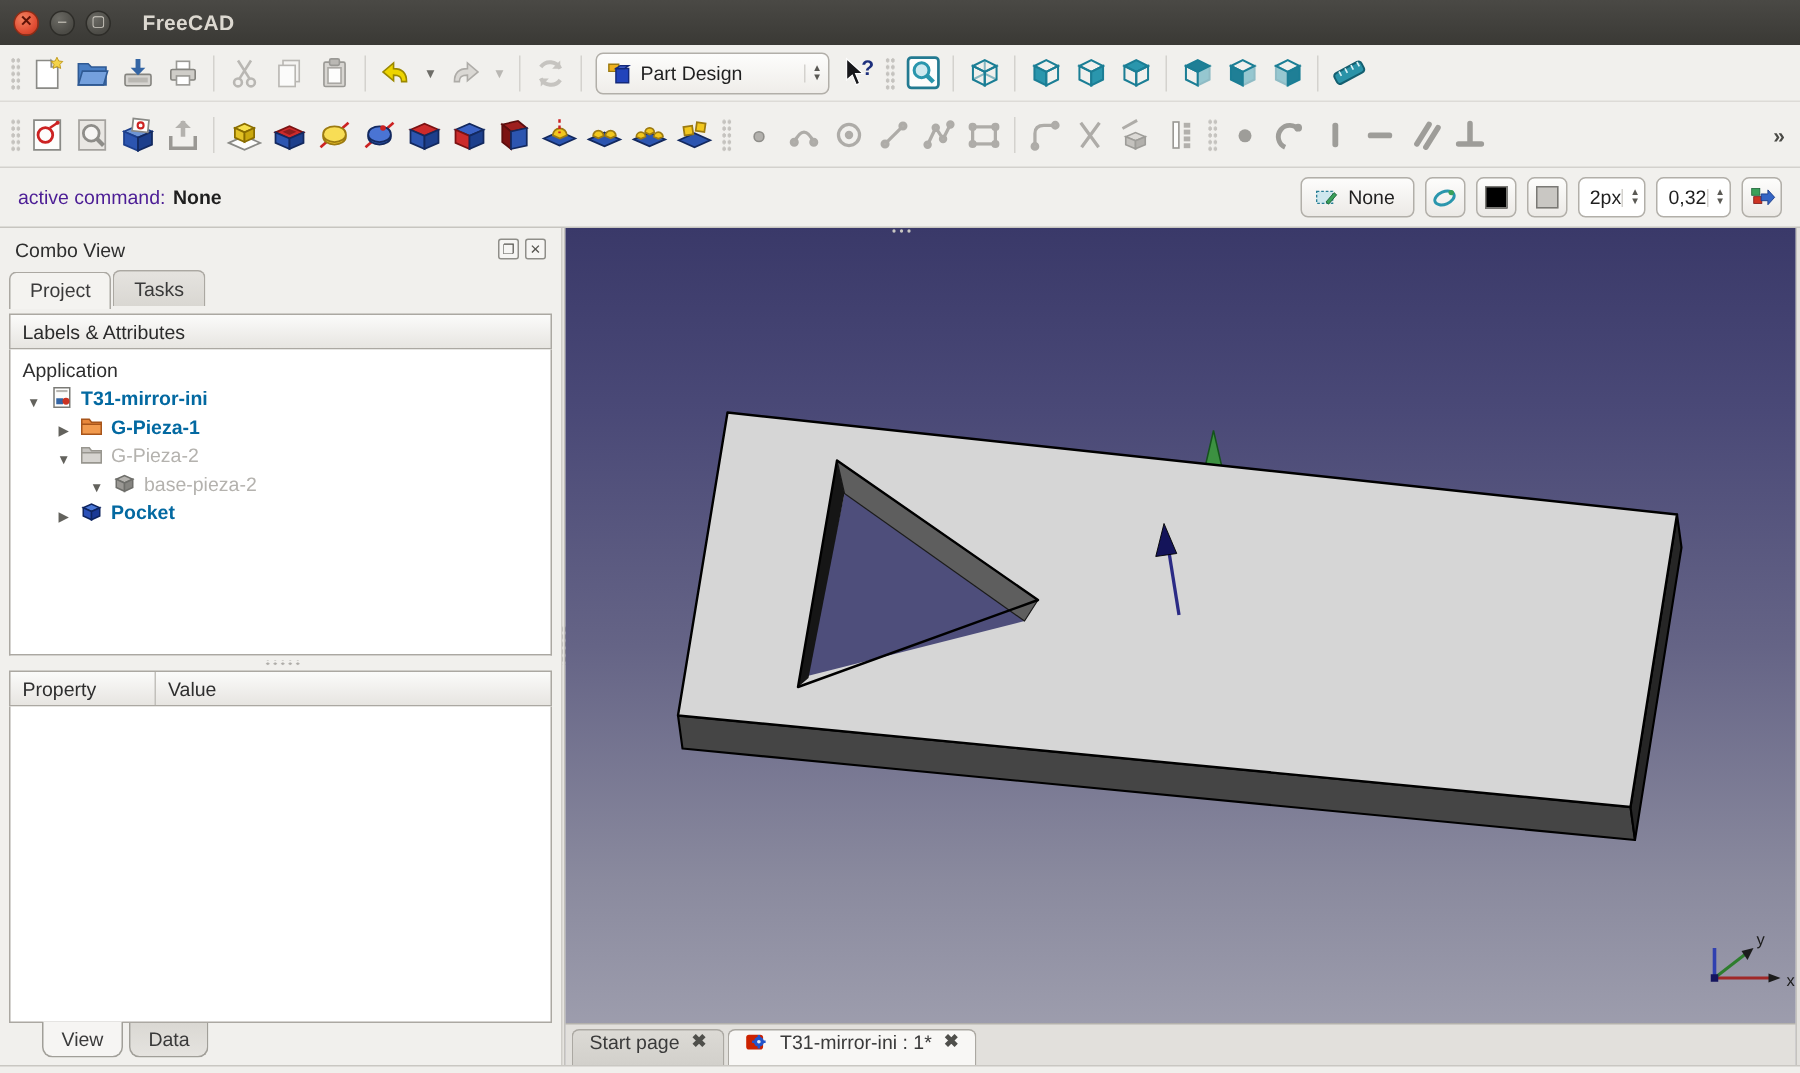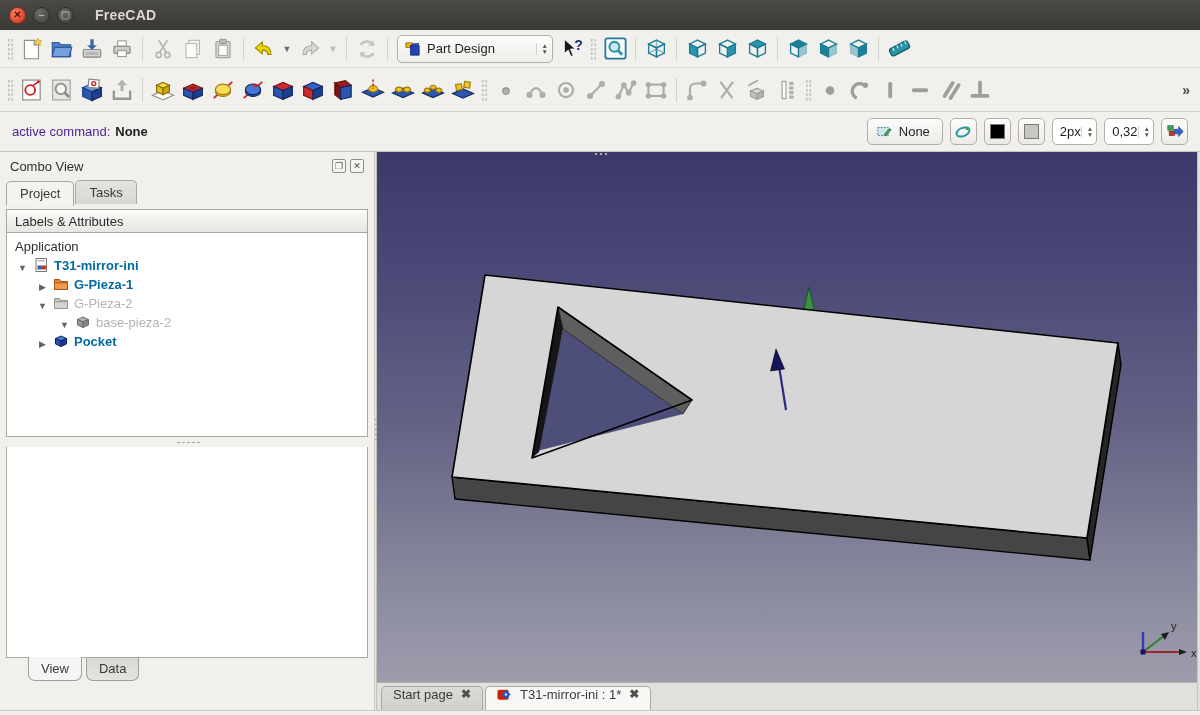--- a/index.html
+++ b/index.html
@@ -579,20 +579,24 @@
               <polygon points="2.5,5.5 8,3 13.5,5.5 8,8" fill="#4a78d8" stroke="#0e2560"></polygon>
               <polygon points="2.5,5.5 8,8 8,13.5 2.5,11" fill="#2a50b8" stroke="#0e2560"></polygon>
               <polygon points="8,8 13.5,5.5 13.5,11 8,13.5" fill="#1a3a96" stroke="#0e2560"></polygon>
             </svg>
           <span class="tlabel bold">Pocket</span>
         </div>
       </div>
       <div class="hsplit">
           <i></i>
         </div>
+      <div class="prophdr">
+        <div class="c1">Property</div>
+        <div class="c2">Value</div>
+      </div>
       <div class="propbody"></div>
       <div class="btabs">
         <div class="btab active">View</div>
         <div class="btab">Data</div>
       </div>
     </div>
 
     <div class="vsplit">
         <i></i>
       </div>

